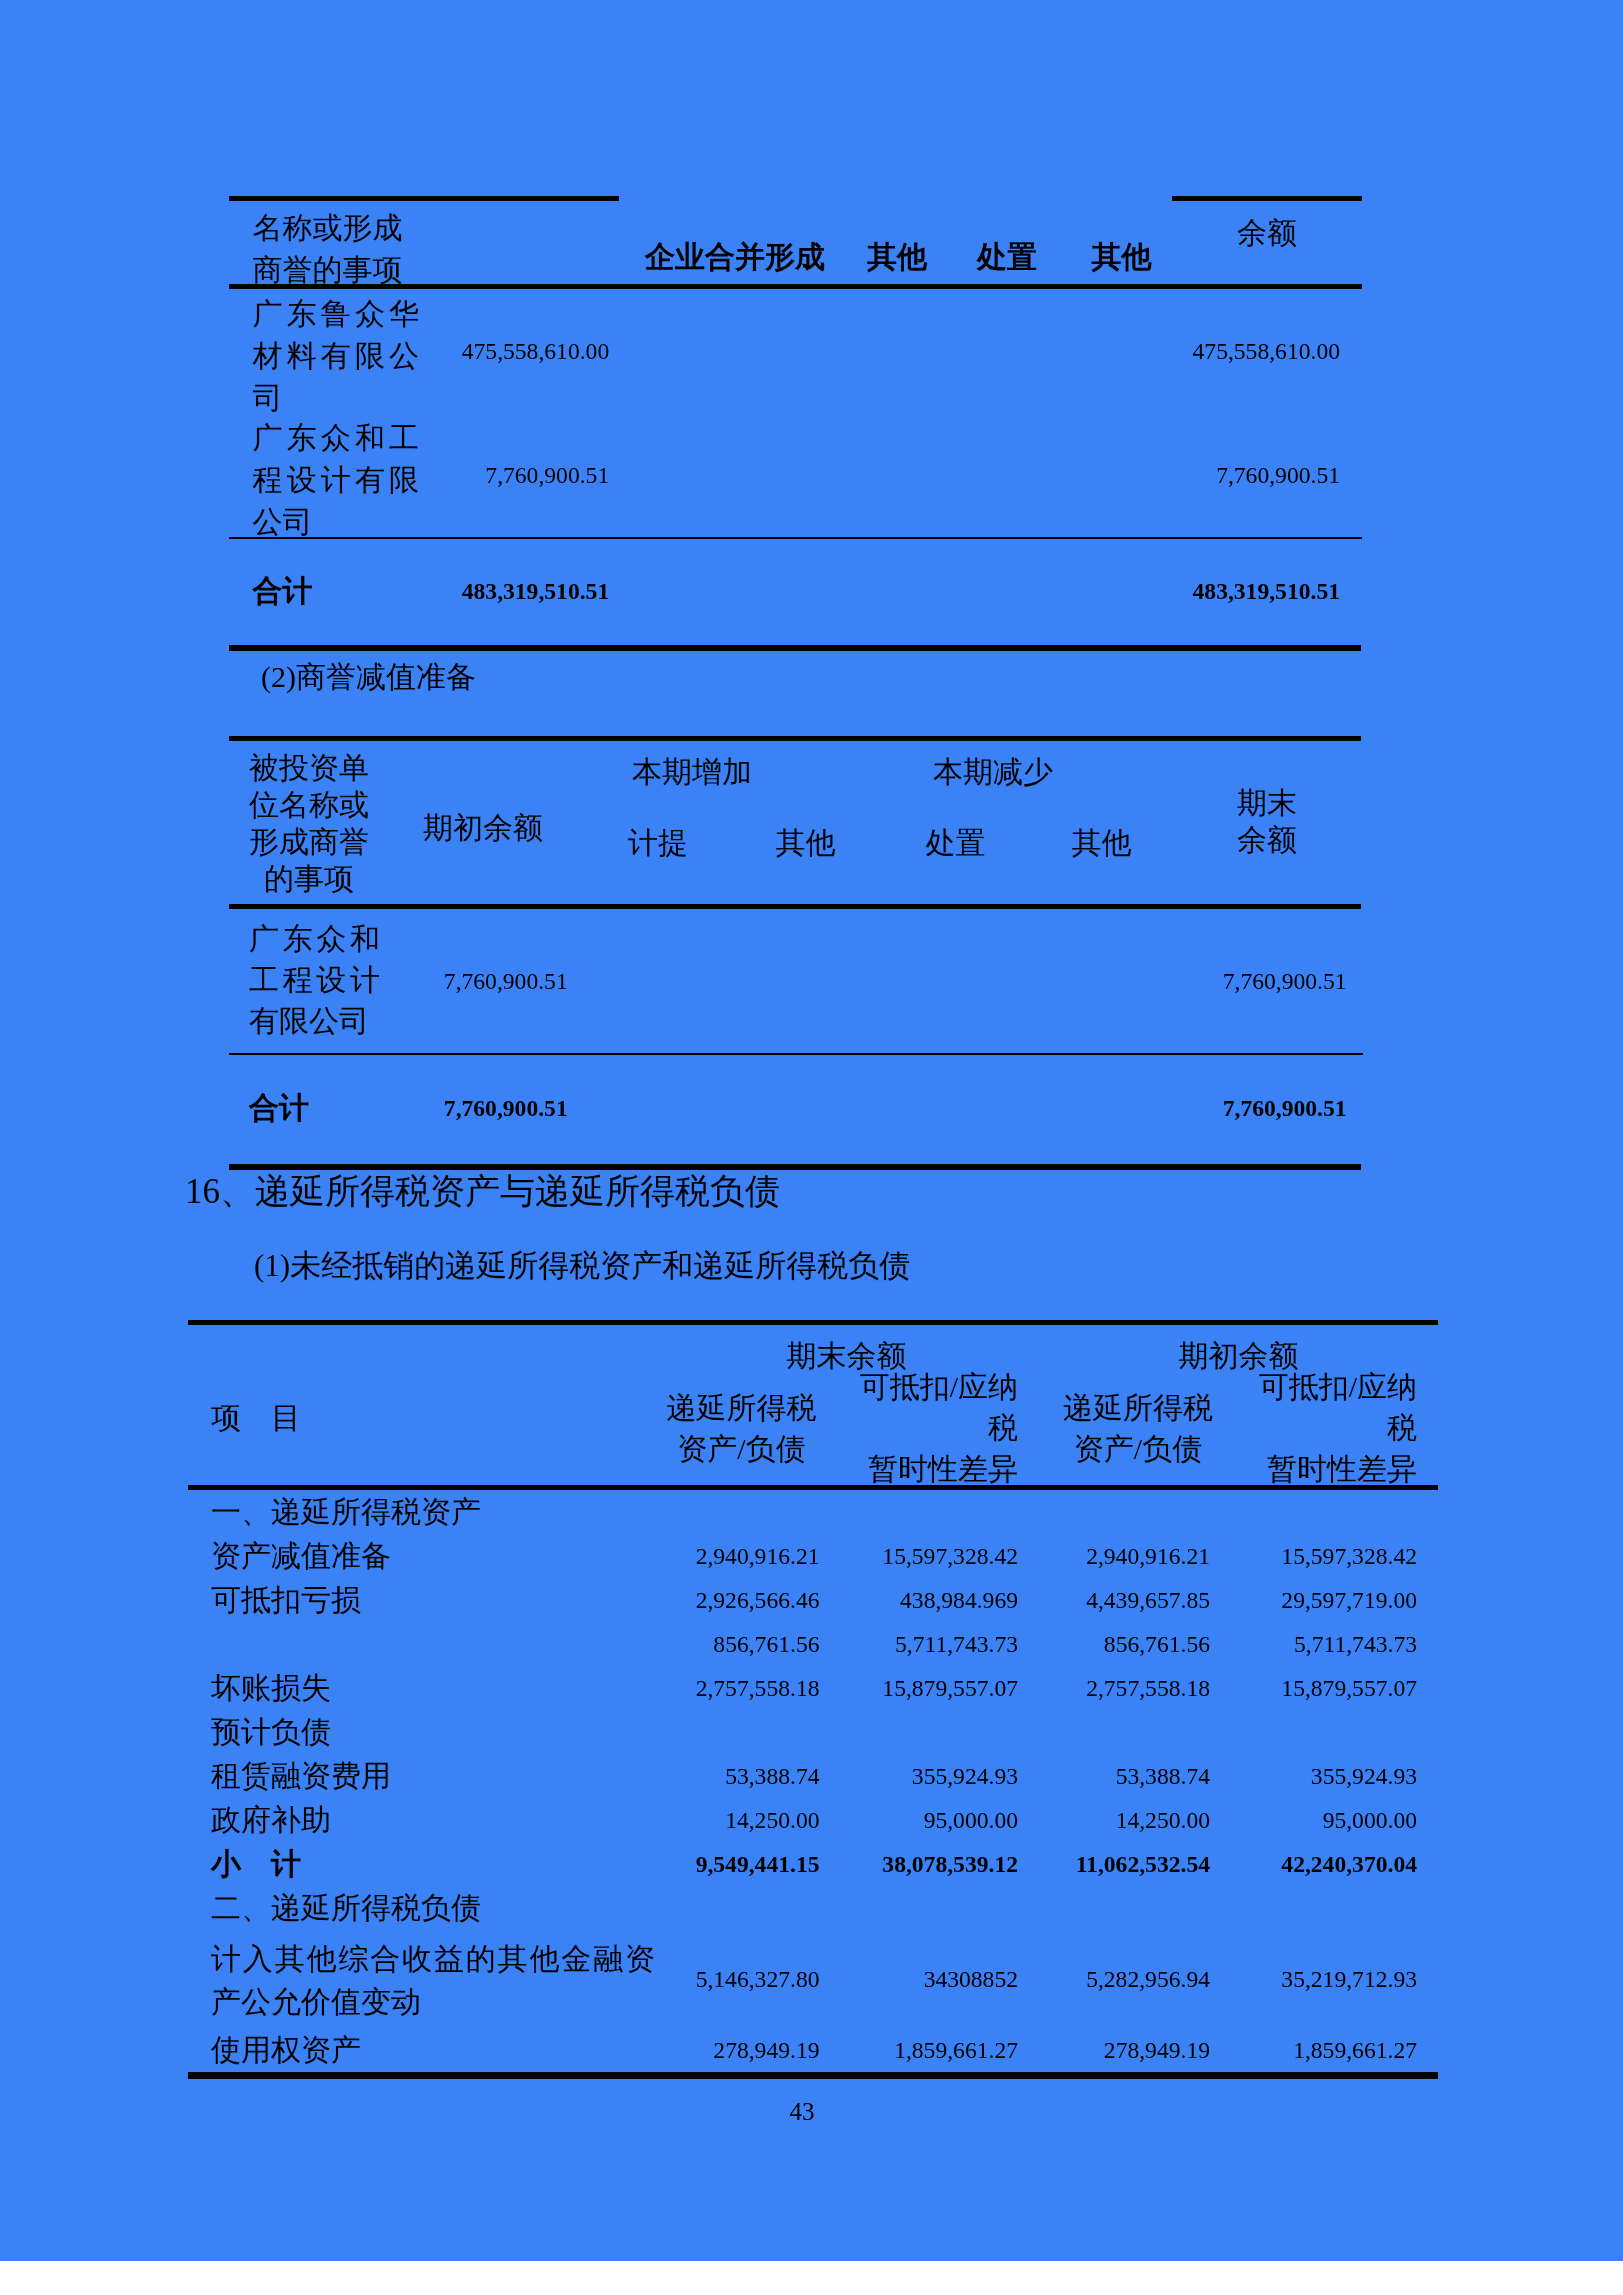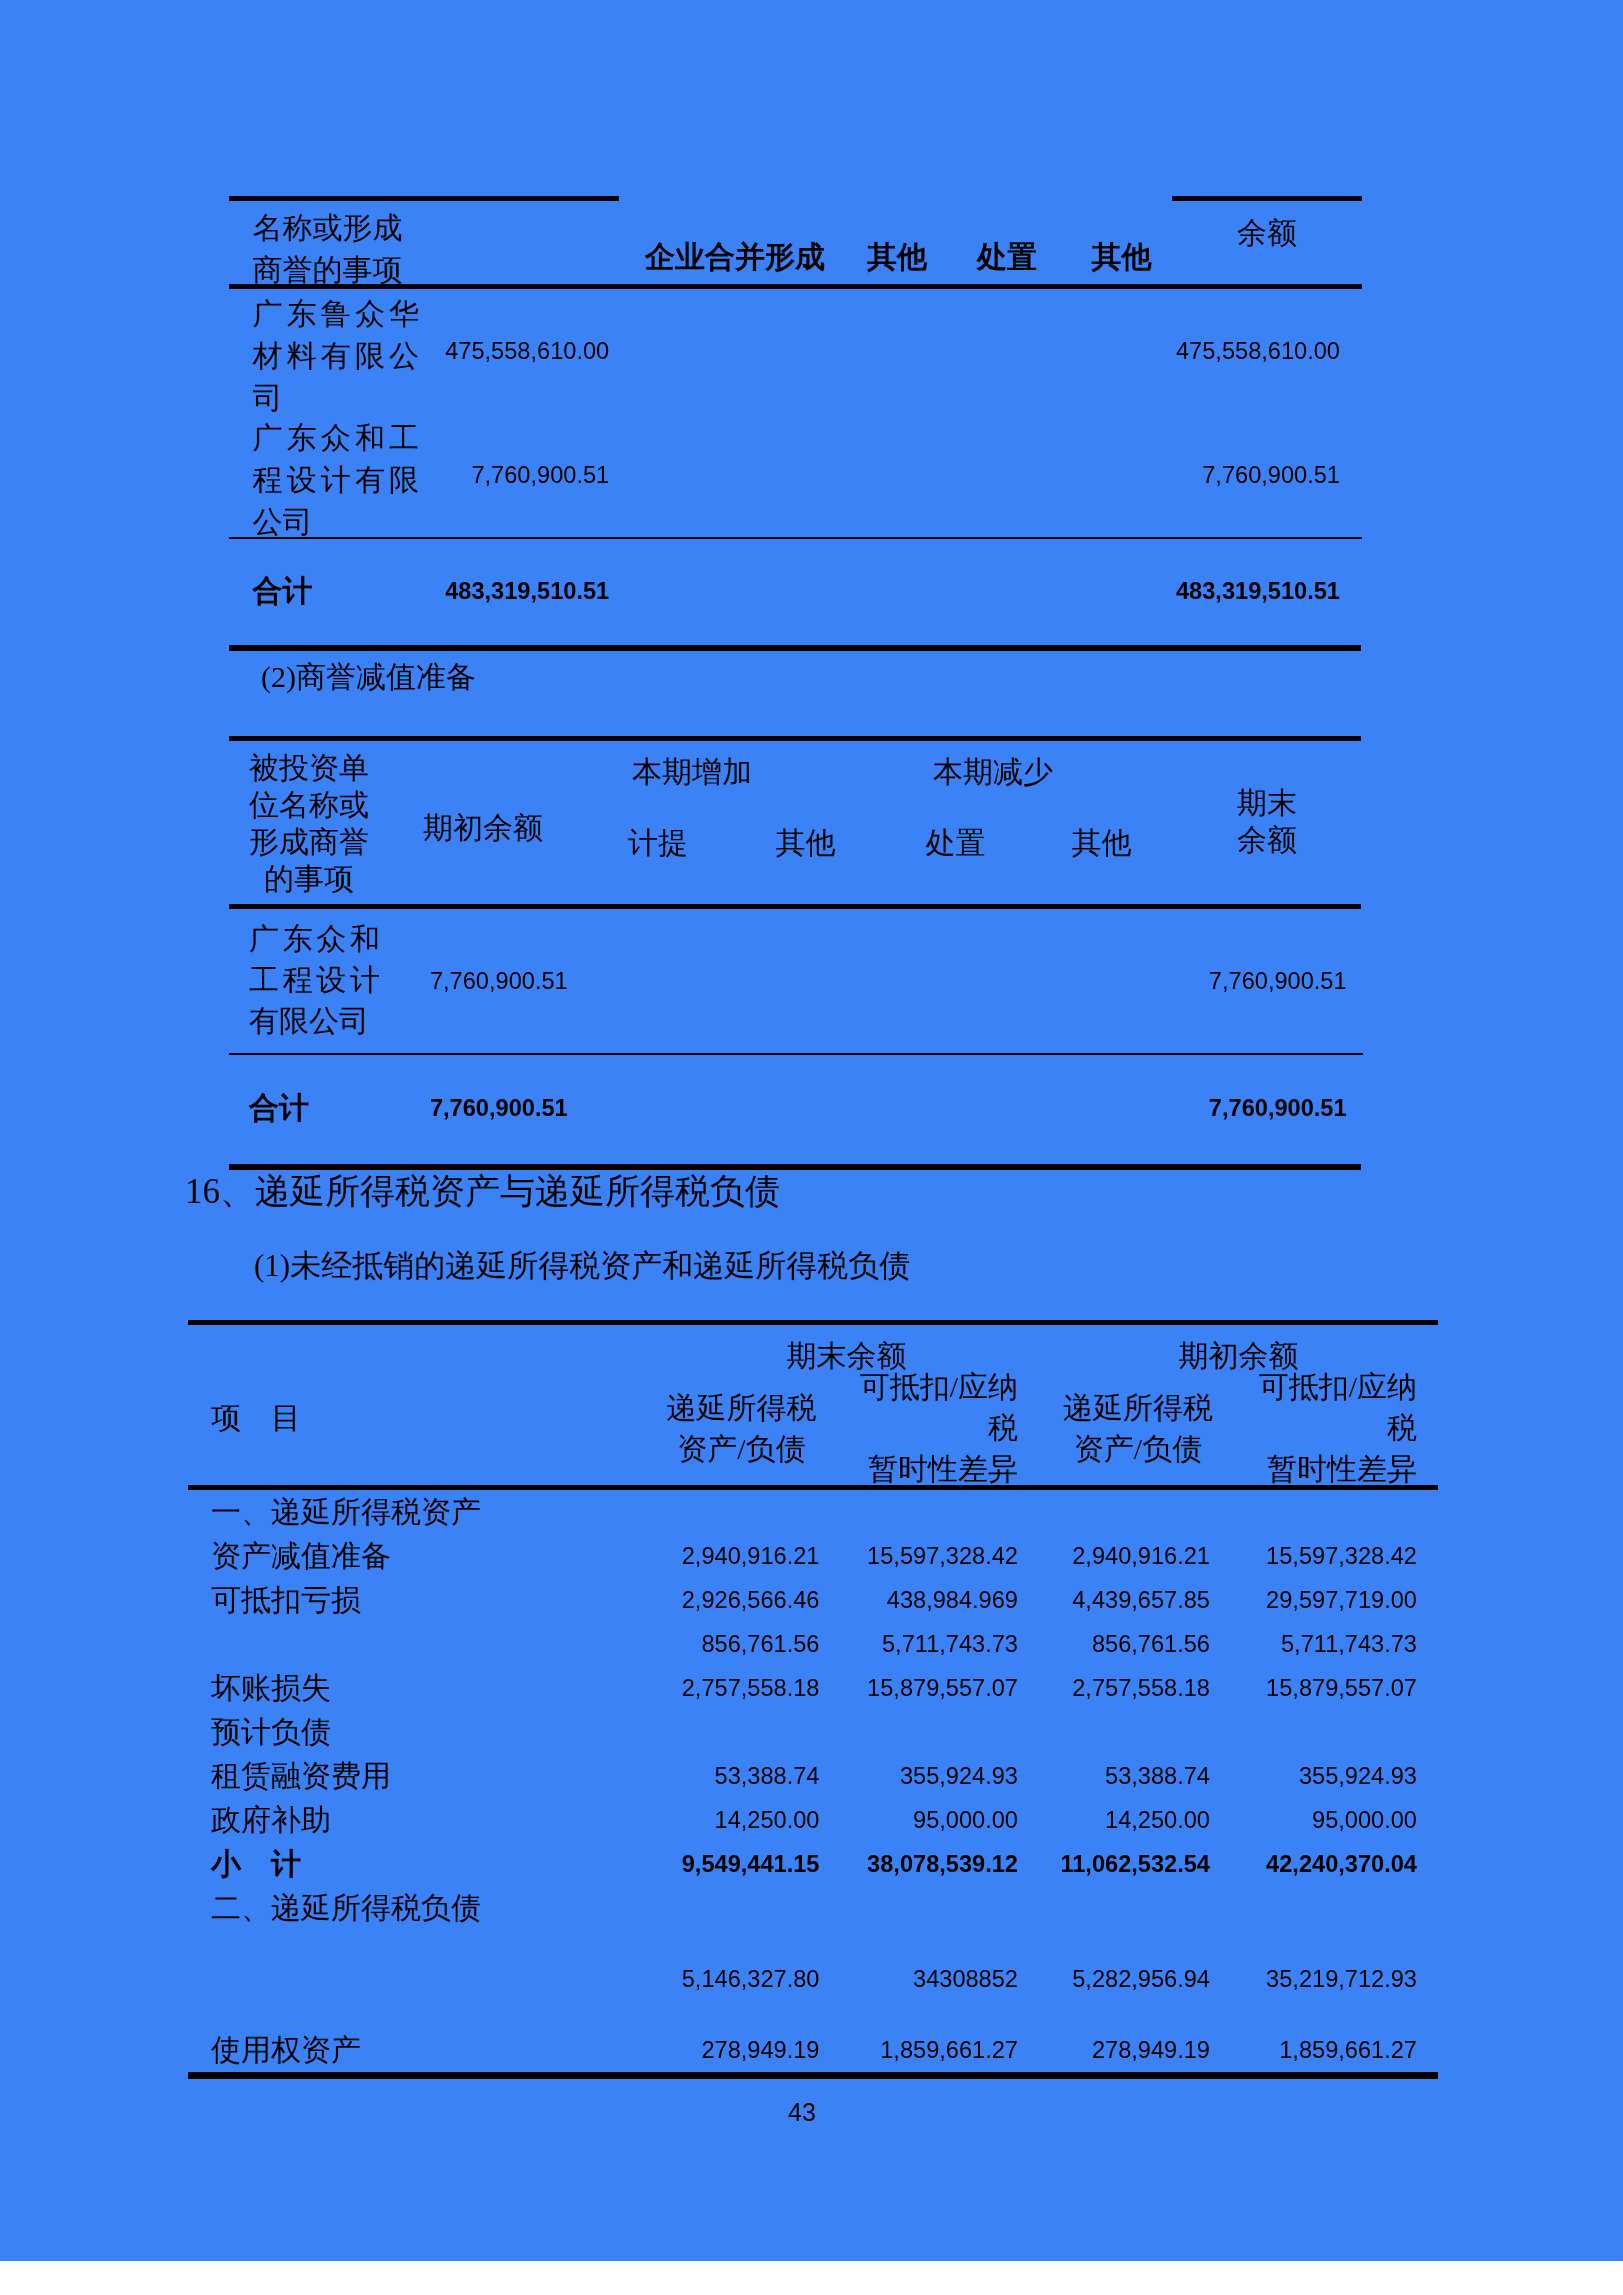--- a/index.html
+++ b/index.html
@@ -1,21 +1,21 @@
 <!DOCTYPE html>
 <html style="font-size:10.5px"><head>
 <meta charset="utf-8">
 <style>
   html,body { margin:0; padding:0; background:#fff; }
   .page {
     position:relative; width:1623px; height:2261px; background:#3b82f6; color:#000;
     font-family:"Liberation Serif","DejaVu Serif",serif; overflow:hidden;
   }
   .cjk { font-size:30px; }
-  .num { font-family:Liberation Sans, sans-serif; font-size:23.6px; }
+  .num { font-family:Liberation Serif, serif; font-size:23.6px; }
   .b   { font-weight:bold; }
   .abs { position:absolute; }
   .pre { white-space:pre-line; }
   .ctr { text-align:center; }
   .rgt { text-align:right; }
   .jst { text-align:justify; }
   .bseg { height:0; }
 
   
   .h2a { left:261px;  top:657px; font-size:30px; }
@@ -189,20 +189,21 @@
       <div class="num ncell p4" style="grid-row:8">95,000.00</div>
 
       <div class="cjk b lab" style="grid-row:9">小　计</div>
       <div class="num b ncell p1" style="grid-row:9">9,549,441.15</div>
       <div class="num b ncell p2" style="grid-row:9">38,078,539.12</div>
       <div class="num b ncell p3" style="grid-row:9">11,062,532.54</div>
       <div class="num b ncell p4" style="grid-row:9">42,240,370.04</div>
 
       <div class="cjk lab" style="grid-row:10">二、递延所得税负债</div>
 
+      <div class="cjk jst lab2" style="grid-row:11">计入其他综合收益的其他金融资产公允价值变动</div>
       <div class="num ncell p1" style="grid-row:11">5,146,327.80</div>
       <div class="num ncell p2" style="grid-row:11">34308852</div>
       <div class="num ncell p3" style="grid-row:11">5,282,956.94</div>
       <div class="num ncell p4" style="grid-row:11">35,219,712.93</div>
 
       <div class="cjk lab" style="grid-row:12">使用权资产</div>
       <div class="num ncell p1" style="grid-row:12">278,949.19</div>
       <div class="num ncell p2" style="grid-row:12">1,859,661.27</div>
       <div class="num ncell p3" style="grid-row:12">278,949.19</div>
       <div class="num ncell p4" style="grid-row:12">1,859,661.27</div>

